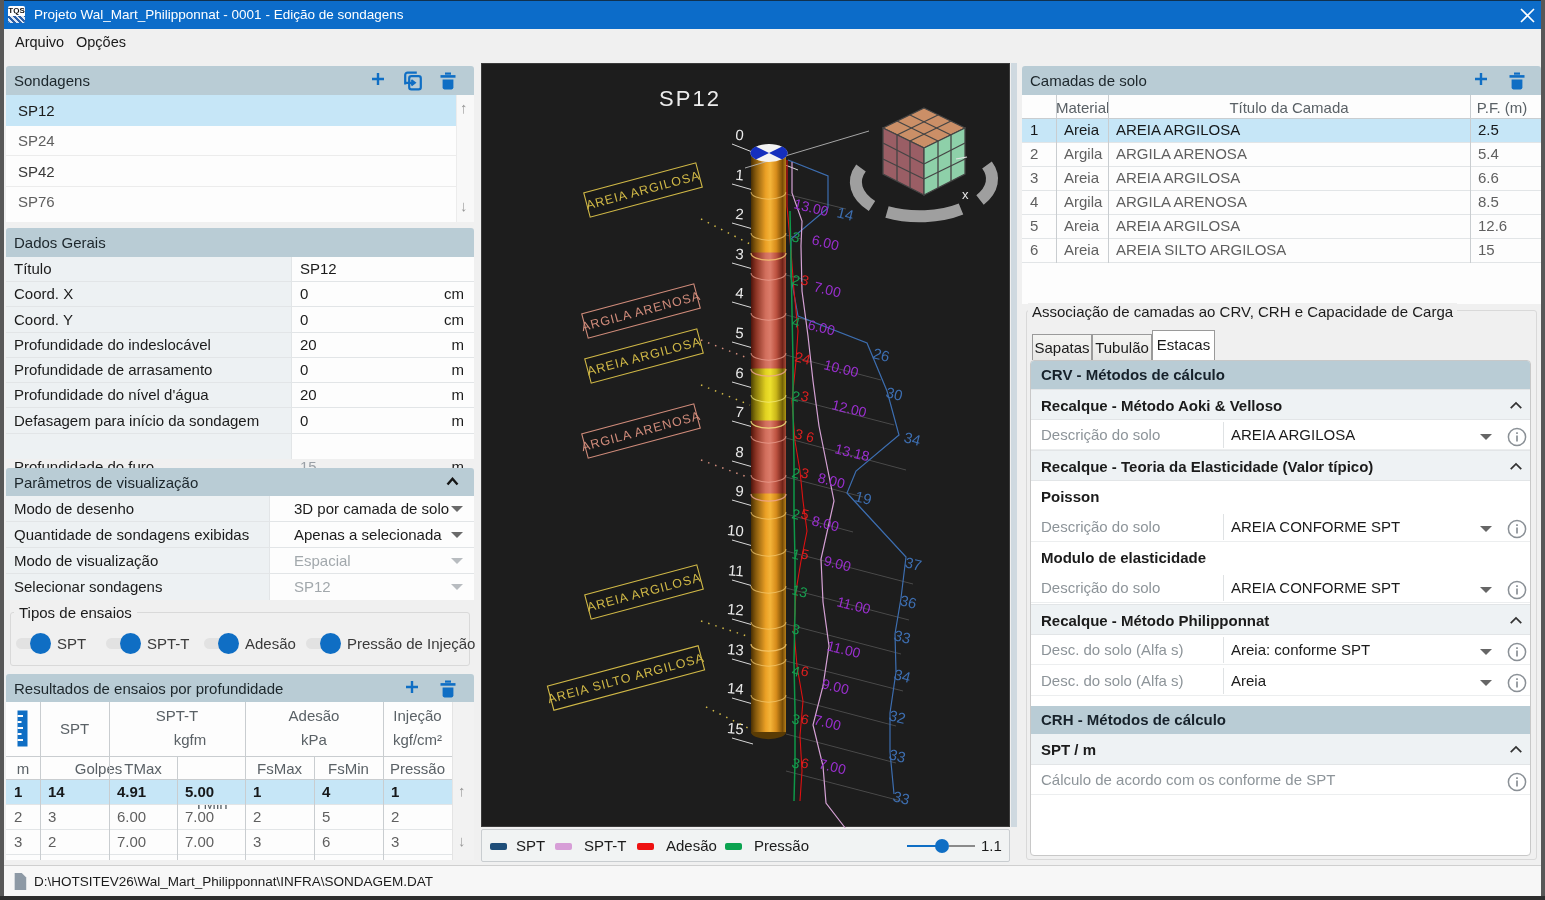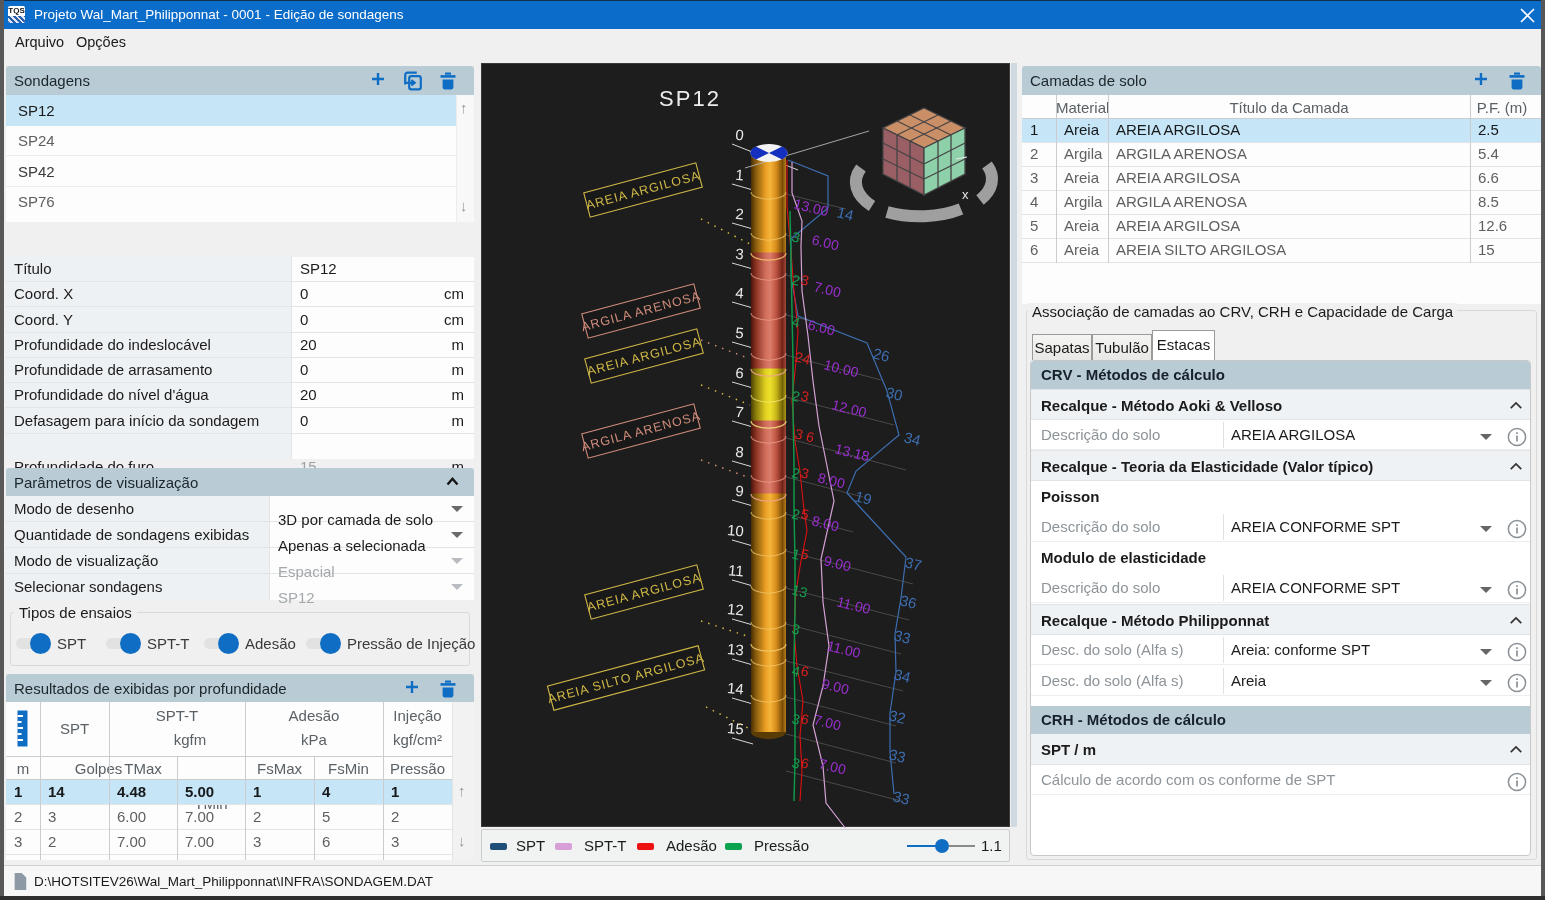--- a/index.html
+++ b/index.html
@@ -26,21 +26,21 @@
 .phead .t { position:absolute; left:8px; top:6px; }
 .white { background:#fdfdfd; }
 .selrow { background:#c6e6f7; }
 svg { display:block; }
 .dgr { position:absolute; left:0; width:468px; height:25.25px; border-bottom:1px solid #e2e5e7; }
 .dgr .l { position:absolute; left:8px; top:3px; }
 .dgr .v { position:absolute; left:294px; top:3px; }
 .dgr .u { position:absolute; right:10px; top:3px; }
 .pvr { position:absolute; left:0; width:468px; height:26px; border-bottom:1px solid #e2e5e7; color:#1b1b1b; }
 .pvr .l { position:absolute; left:8px; top:4px; }
-.pvr .v { position:absolute; left:272px; top:4px;margin-top:11px; }
+.pvr .v { position:absolute; left:288px; top:4px; }
 .pvr .ar { position:absolute; left:444px; top:9px; width:14px; height:8px; }
 .tgt { position:absolute; top:30px; width:28px; height:11px; background:#e2e2e2; border-radius:6px; }
 .tgk { position:absolute; top:25px; width:21px; height:21px; background:#0f6ec4; border-radius:50%; }
 .tgl { position:absolute; top:27px; font-size:15px; color:#3a3a3a; white-space:nowrap; }
 .rh { position:absolute; text-align:center; font-size:15px; color:#5a6166; }
 .rrow { position:absolute; left:0; width:446px; height:25px; font-size:15px; color:#5f5f5f; }
 .rrow span { position:absolute; top:3px; }
 .vln { position:absolute; top:0px; width:1px; height:158px; background:#c9cdd0; }
 .crow { position:absolute; left:0; width:519px; height:24px; font-size:15px; color:#5f5f5f; }
 .crow span { position:absolute; top:2px; }
@@ -105,20 +105,23 @@
       </div>
     <div class="abs" style="left:0; top:92px; width:450px; height:30px; font-size:15px; color:#5f5f5f;">
         <span class="abs" style="left:12px; top:6px;">SP76</span>
       </div>
     <div class="abs" style="left:450px; top:0; width:18px; height:127px; background:#f8f8f8; border-left:1px solid #ececec;">
       <div class="abs" style="left:3px; top:4px; color:#9a9a9a; font-size:15px;">↑</div>
       <div class="abs" style="left:3px; top:102px; color:#9a9a9a; font-size:15px;">↓</div>
     </div>
   </div>
 
+  <div class="abs phead" style="left:6px; top:228px; width:468px; height:29px;">
+      <div class="t">Dados Gerais</div>
+    </div>
   <div class="abs white" style="left:6px; top:257px; width:468px; height:202px; font-size:15px; color:#1b1b1b;" id="dgtable">
     <div class="abs" style="left:0; top:0; width:286px; height:202px; background:#edf1f3; border-right:1px solid #e2e5e7;"></div>
     <div class="dgr" style="top:0px;">
         <span class="l">Título</span>
         <span class="v">SP12</span>
       </div>
     <div class="dgr" style="top:25.2px;">
         <span class="l">Coord. X</span>
         <span class="v">0</span>
         <span class="u">cm</span>
@@ -204,21 +207,21 @@
       <span class="tgl" style="left:141px;">SPT-T</span>
     <div class="tgt" style="left:198px;"></div>
       <div class="tgk" style="left:212px;"></div>
       <span class="tgl" style="left:239px;">Adesão</span>
     <div class="tgt" style="left:300px;"></div>
       <div class="tgk" style="left:314px;"></div>
       <span class="tgl" style="left:341px;">Pressão de Injeção</span>
   </div>
 
   <div class="abs phead" style="left:6px; top:674px; width:468px; height:28px;">
-      <div class="t">Resultados de exibidas por profundidade</div>
+      <div class="t">Resultados de ensaios por profundidade</div>
     <svg class="abs" style="left:399px; top:6px;" width="14" height="14" viewBox="0 0 14 14">
         <path d="M7 1 V13 M1 7 H13" stroke="#0f6ec4" stroke-width="2.4" fill="none"></path>
       </svg>
     <svg class="abs" style="left:433px; top:6px;" width="18" height="18" viewBox="0 0 18 18">
         <path d="M6 1.6 h6" stroke="#0f6ec4" stroke-width="2.2" fill="none"></path>
         <path d="M1.5 4.4 h15" stroke="#0f6ec4" stroke-width="2.6" fill="none"></path>
         <path d="M3.6 7.4 h10.8 v8.2 a1.8 1.8 0 0 1 -1.8 1.8 h-7.2 a1.8 1.8 0 0 1 -1.8 -1.8 z" fill="#0f6ec4"></path>
       </svg>
   </div>
   <div class="abs white" style="left:6px; top:702px; width:468px; height:158px;" id="restable">
@@ -237,21 +240,21 @@
     <div class="rh" style="left:34px; top:58px; width:69px;margin-left:24px;">Golpes</div>
     <div class="rh" style="left:103px; top:58px; width:68px;">TMax</div>
     <div class="rh" style="left:171px; top:58px; width:68px;margin-top:35px;">TMin</div>
     <div class="rh" style="left:239px; top:58px; width:69px;">FsMax</div>
     <div class="rh" style="left:308px; top:58px; width:69px;">FsMin</div>
     <div class="rh" style="left:377px; top:58px; width:69px;">Pressão</div>
     <div class="abs selrow" style="left:0; top:78px; width:446px; height:25px;"></div>
     <div class="rrow" style="top:78px; font-weight:bold; color:#16181a;">
         <span style="left:8px;">1</span>
         <span style="left:42px;">14</span>
-        <span style="left:111px;">4.48</span>
+        <span style="left:111px;">4.91</span>
         <span style="left:179px;">5.00</span>
         <span style="left:247px;">1</span>
         <span style="left:316px;">4</span>
         <span style="left:385px;">1</span>
       </div>
     <div class="rrow" style="top:103px;">
         <span style="left:8px;">2</span>
         <span style="left:42px;">3</span>
         <span style="left:111px;">6.00</span>
         <span style="left:179px;">7.00</span>

